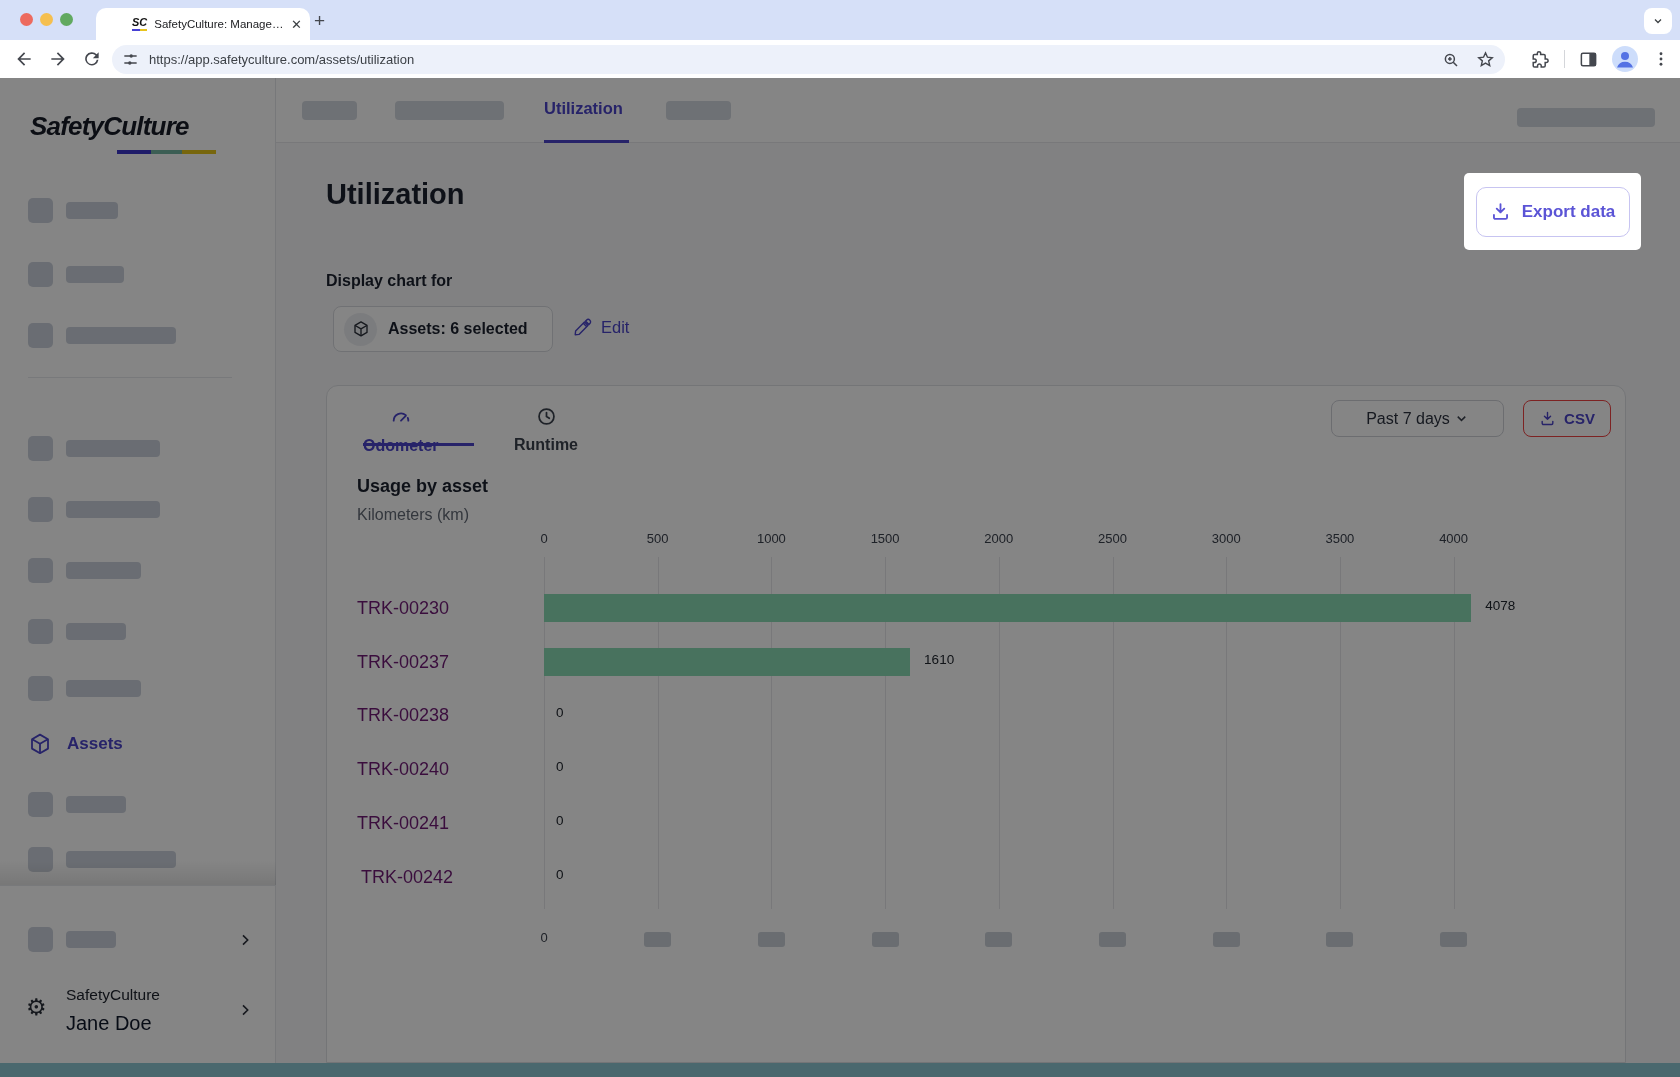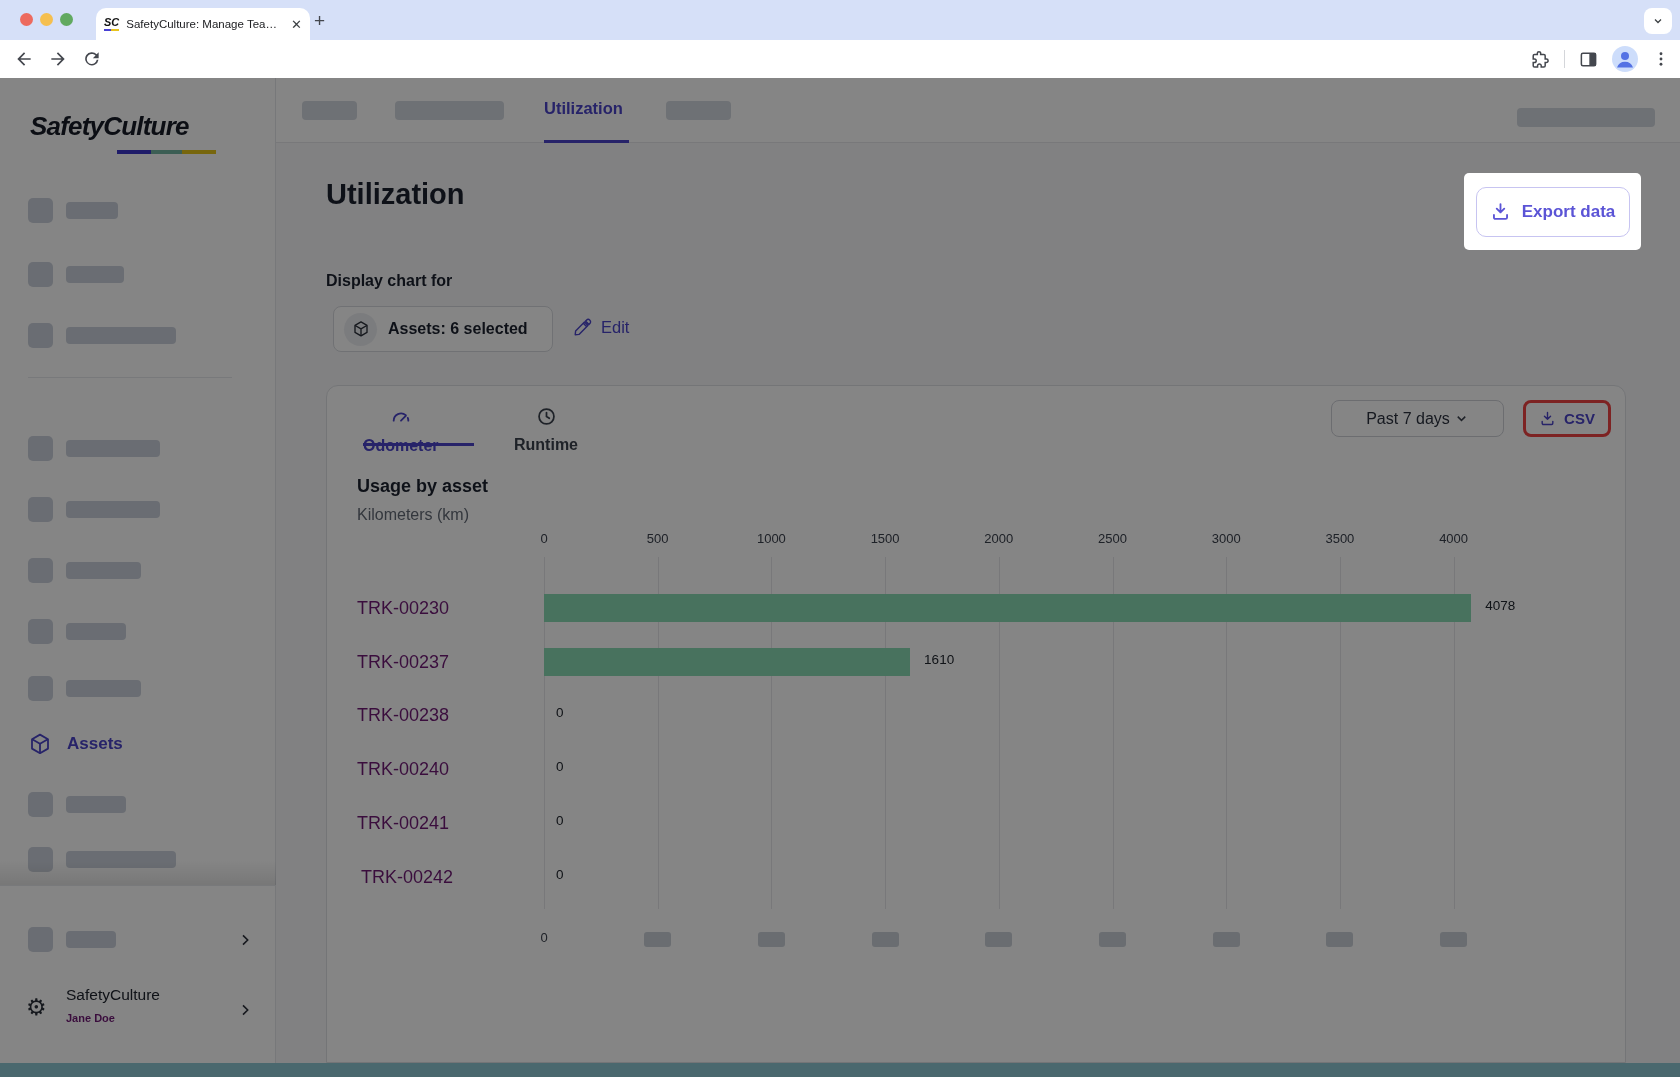--- a/index.html
+++ b/index.html
@@ -6,21 +6,21 @@
   html,body { width:1680px; height:1077px; overflow:hidden; background:#fff;
     font-family:"Liberation Sans","DejaVu Sans",sans-serif; }
 
   
   .browser { position:absolute; top:0; left:0; width:1680px; height:78px; z-index:100; }
   .tabstrip { position:absolute; top:0; left:0; right:0; height:40px; background:#d6e0f8; }
   .dot { position:absolute; top:13px; width:13px; height:13px; border-radius:50%; }
   .tab { position:absolute; left:96px; top:8px; width:214px; height:32px; background:#fff;
     border-radius:10px 10px 0 0; display:flex; align-items:center; padding:0 8px; gap:7px; }
   .favicon { font-weight:800; font-size:11px; color:#111; font-style:italic; line-height:1;
-    border-bottom:2px solid; border-image:linear-gradient(90deg,#4740d4 50%,#e8c41e 50%) 1; padding-bottom:1px; }
+    border-bottom:2px solid; border-image:linear-gradient(90deg,#4740d4 50%,#e8c41e 50%) 1; padding-bottom:1px;margin-left:28px; }
   .tab-title { font-size:11.5px; color:#202124; white-space:nowrap; overflow:hidden;
     text-overflow:ellipsis; width:158px; }
   .tab-close { font-size:13px; color:#3c4043; cursor:pointer; }
   .newtab { position:absolute; left:314px; top:10px; font-size:19px; color:#44474e; }
   .strip-btn { position:absolute; right:8px; top:8px; width:28px; height:26px; background:#fff;
     border-radius:8px; display:flex; align-items:center; justify-content:center; }
   .toolbar { position:absolute; top:40px; left:0; right:0; height:38px; background:#fff;
     display:flex; align-items:center; }
   .navic { width:20px; height:20px; margin-left:14px; flex:none; }
   .urlbar { position:absolute; left:112px; top:5px; width:1393px; height:29px; background:#edf1fa;
@@ -41,21 +41,21 @@
     background:linear-gradient(90deg,#3d36c9 0 34%,#74b5a2 34% 66%,#e5c419 66%); }
   .skel-ic { position:absolute; width:25px; height:25px; border-radius:5px; background:#ccd2dc; }
   .skel-bar { position:absolute; height:17px; border-radius:4px; background:#ccd2dc; }
   .side-div { position:absolute; left:0; width:276px; height:1px; background:#e7e8ec; }
   .scroll-shadow { position:absolute; left:0; top:783px; width:276px; height:24px;
     background:linear-gradient(180deg,rgba(0,0,0,0) 0%,rgba(0,0,0,0.10) 100%); }
   .assets-item { position:absolute; left:28px; top:654px; display:flex; align-items:center; gap:15px;
     color:#4b44c9; font-size:17px; font-weight:700; }
   .chev-r { position:absolute; width:16px; height:16px; }
   .profile-org { position:absolute; left:66px; top:908px; font-size:15.5px; color:#20252f; }
-  .profile-user { position:absolute; left:66px; top:934px; font-size:11px; color:#701a75;font-weight:bold; }
+  .profile-user { position:absolute; left:66px; top:934px; font-size:20px; color:#0f172a; }
   .gear { position:absolute; left:26px; top:916px; font-family:"DejaVu Sans",sans-serif;
     font-size:23px; color:#2b303a; }
 
   
   .topnav { position:absolute; left:276px; top:0; right:0; height:65px; background:#fff;
     border-bottom:1px solid #e6e7ea; }
   .nav-skel { position:absolute; top:23px; height:19px; border-radius:4px; background:#d4d9e0; }
   .nav-active { position:absolute; left:544px; top:21px; font-size:16.5px; font-weight:700; color:#4b44c9; }
   .nav-underline { position:absolute; left:544px; top:62px; width:85px; height:3px; background:#4b44c9; }
 
@@ -74,21 +74,21 @@
   .panel { position:absolute; left:326px; top:307px; width:1300px; height:678px; background:#fff;
     border:1px solid #dfe1e5; border-radius:12px 12px 0 0; }
   .ptab { position:absolute; top:20px; display:flex; align-items:center; gap:9px;
     font-size:16px; font-weight:600;flex-direction:column; }
   .ptab.odo { left:36px; color:#4b44c9; }
   .ptab.run { left:187px; color:#3b414d; }
   .ptab-underline { position:absolute; left:36px; top:57px; width:111px; height:3px; background:#4b44c9; }
   .range-btn { position:absolute; left:1004px; top:14px; width:173px; height:37px; border:1px solid #cfd1d7;
     border-radius:8px; background:#fff; display:flex; align-items:center; justify-content:center; gap:4px;
     font-size:16px; color:#2d3340; }
-  .csv-btn { position:absolute; left:1196px; top:14px; width:88px; height:37px; border:3px solid #ef4444;
+  .csv-btn { position:absolute; left:1196px; top:14px; width:88px; height:37px; border:1px solid #ef4444;
     border-radius:8px; background:#fff; display:flex; align-items:center; justify-content:center; gap:8px;
     font-size:15px; font-weight:600; color:#4b44c9; }
   .chart-title { position:absolute; left:30px; top:90px; font-size:18px; font-weight:700; color:#1c222f; }
   .chart-sub { position:absolute; left:30px; top:120px; font-size:16px; color:#636a76; }
   #plot { position:absolute; inset:0; }
   .gridline { position:absolute; width:1px; background:#e6e7ea; }
   .ticklabel { position:absolute; font-size:13px; color:#3b414d; text-align:center; }
   .rowlabel { position:absolute; font-size:18px; color:#701a75; }
   .bar { position:absolute; }
   .valuelabel { position:absolute; font-size:13.5px; color:#22272f; }
@@ -127,20 +127,35 @@
   <div class="toolbar">
     <svg class="navic" viewBox="0 0 24 24" fill="#44474e">
         <path d="M20 11H7.8l5.6-5.6L12 4l-8 8 8 8 1.4-1.4L7.8 13H20z"></path>
       </svg>
     <svg class="navic" viewBox="0 0 24 24" fill="#44474e">
         <path d="M4 13h12.2l-5.6 5.6L12 20l8-8-8-8-1.4 1.4L16.2 11H4z"></path>
       </svg>
     <svg class="navic" viewBox="0 0 24 24" fill="#44474e">
         <path d="M17.65 6.35A8 8 0 1 0 19.73 13h-2.08A6 6 0 1 1 12 6c1.66 0 3.14.69 4.22 1.78L13 11h7V4l-2.35 2.35z"></path>
       </svg>
+    <div class="urlbar">
+      <svg width="17" height="17" viewBox="0 0 24 24" fill="none" stroke="#44474e" stroke-width="2" stroke-linecap="round">
+          <path d="M4 7h7M15 7h5M4 17h5M13 17h7"></path>
+          <circle cx="13" cy="7" r="2.4" fill="#44474e" stroke="none"></circle>
+          <circle cx="11" cy="17" r="2.4" fill="#44474e" stroke="none"></circle>
+        </svg>
+      <span class="url-text">https://app.safetyculture.com/assets/utilization</span>
+      <svg width="18" height="18" viewBox="0 0 24 24" fill="none" stroke="#44474e" stroke-width="2" style="margin-right:16px">
+          <circle cx="10.5" cy="10.5" r="6"></circle>
+          <path d="M15 15l5 5M8 10.5h5M10.5 8v5"></path>
+        </svg>
+      <svg width="19" height="19" viewBox="0 0 24 24" fill="none" stroke="#44474e" stroke-width="1.8">
+          <path d="M12 3.6l2.5 5.5 6 .6-4.5 4 1.3 5.9-5.3-3.1-5.3 3.1 1.3-5.9-4.5-4 6-.6z"></path>
+        </svg>
+    </div>
     <div class="tool-right">
       <svg width="19" height="19" viewBox="0 0 24 24" fill="none" stroke="#44474e" stroke-width="1.9">
           <path d="M19.5 11.5h-1.6V7.4a1.6 1.6 0 0 0-1.6-1.6h-4.1V4.2a2.1 2.1 0 1 0-4.2 0v1.6H4.4A1.6 1.6 0 0 0 2.8 7.4v3.9h1.5a2.3 2.3 0 1 1 0 4.6H2.8v3.9a1.6 1.6 0 0 0 1.6 1.6h3.9v-1.5a2.3 2.3 0 1 1 4.6 0v1.5h3.4a1.6 1.6 0 0 0 1.6-1.6v-4.1h1.6a2.1 2.1 0 1 0 0-4.2z"></path>
         </svg>
       <div class="vdiv"></div>
       <svg width="19" height="19" viewBox="0 0 24 24" fill="none" stroke="#44474e" stroke-width="1.9">
           <rect x="3" y="4" width="18" height="16" rx="2"></rect>
           <path d="M14 4v16"></path>
           <rect x="14" y="4" width="7" height="16" fill="#44474e" stroke="none"></rect>
         </svg>

